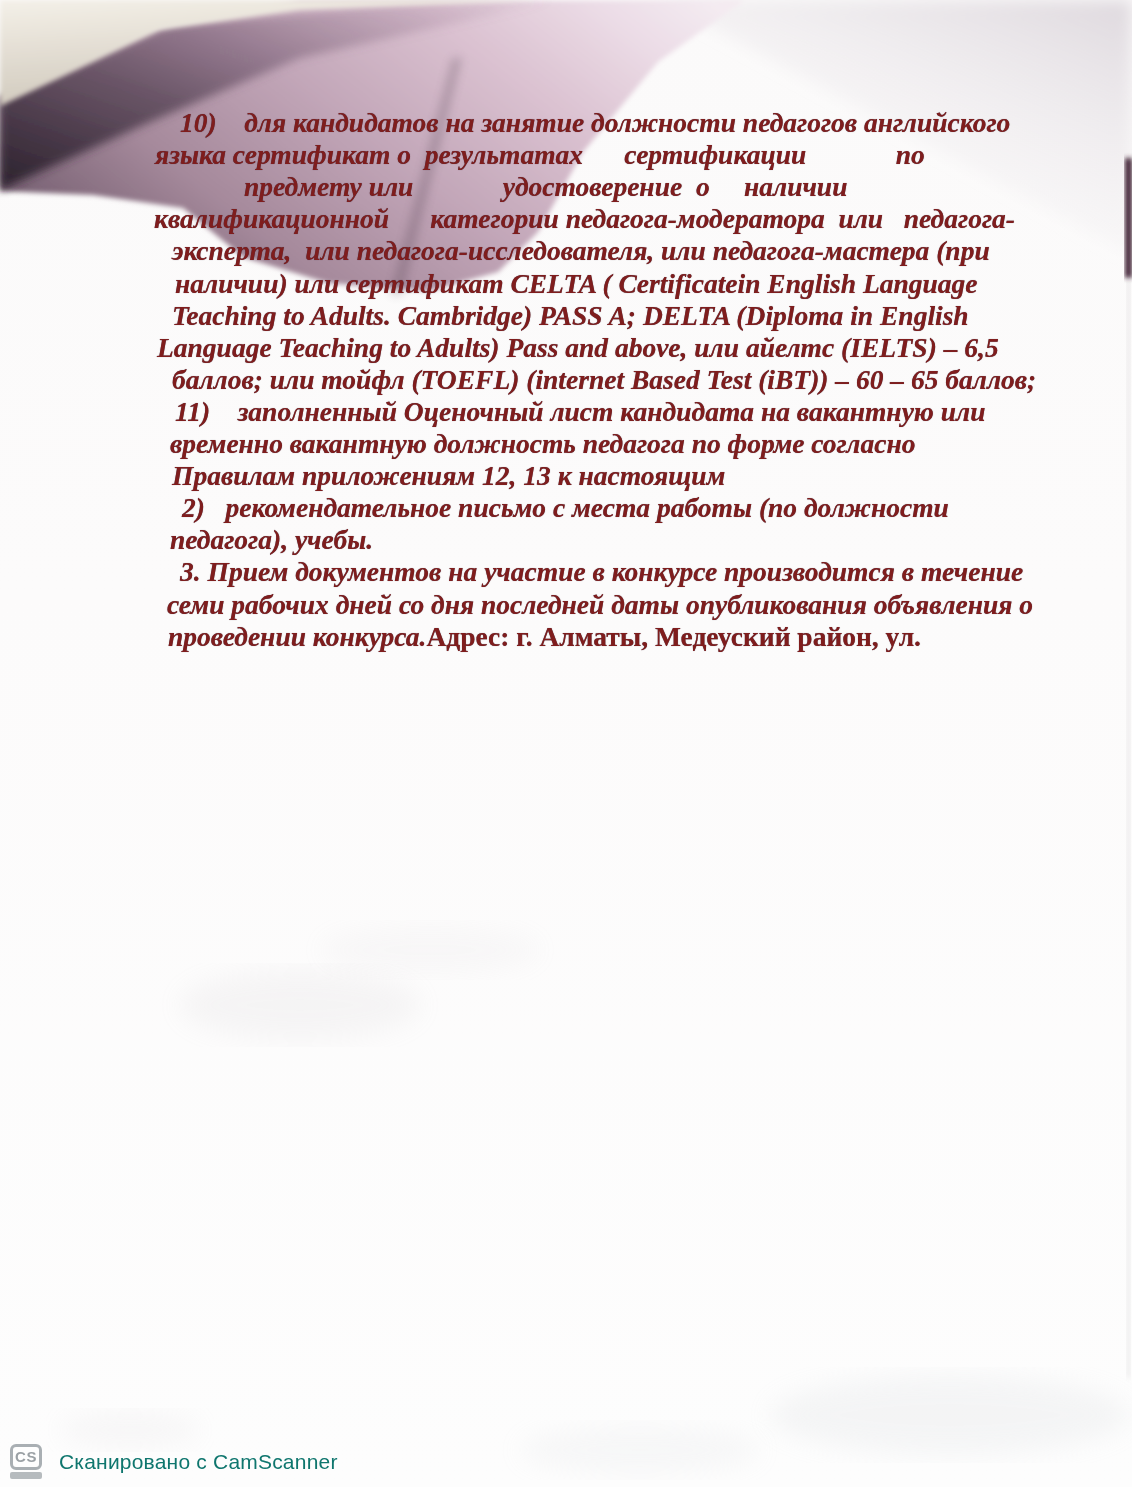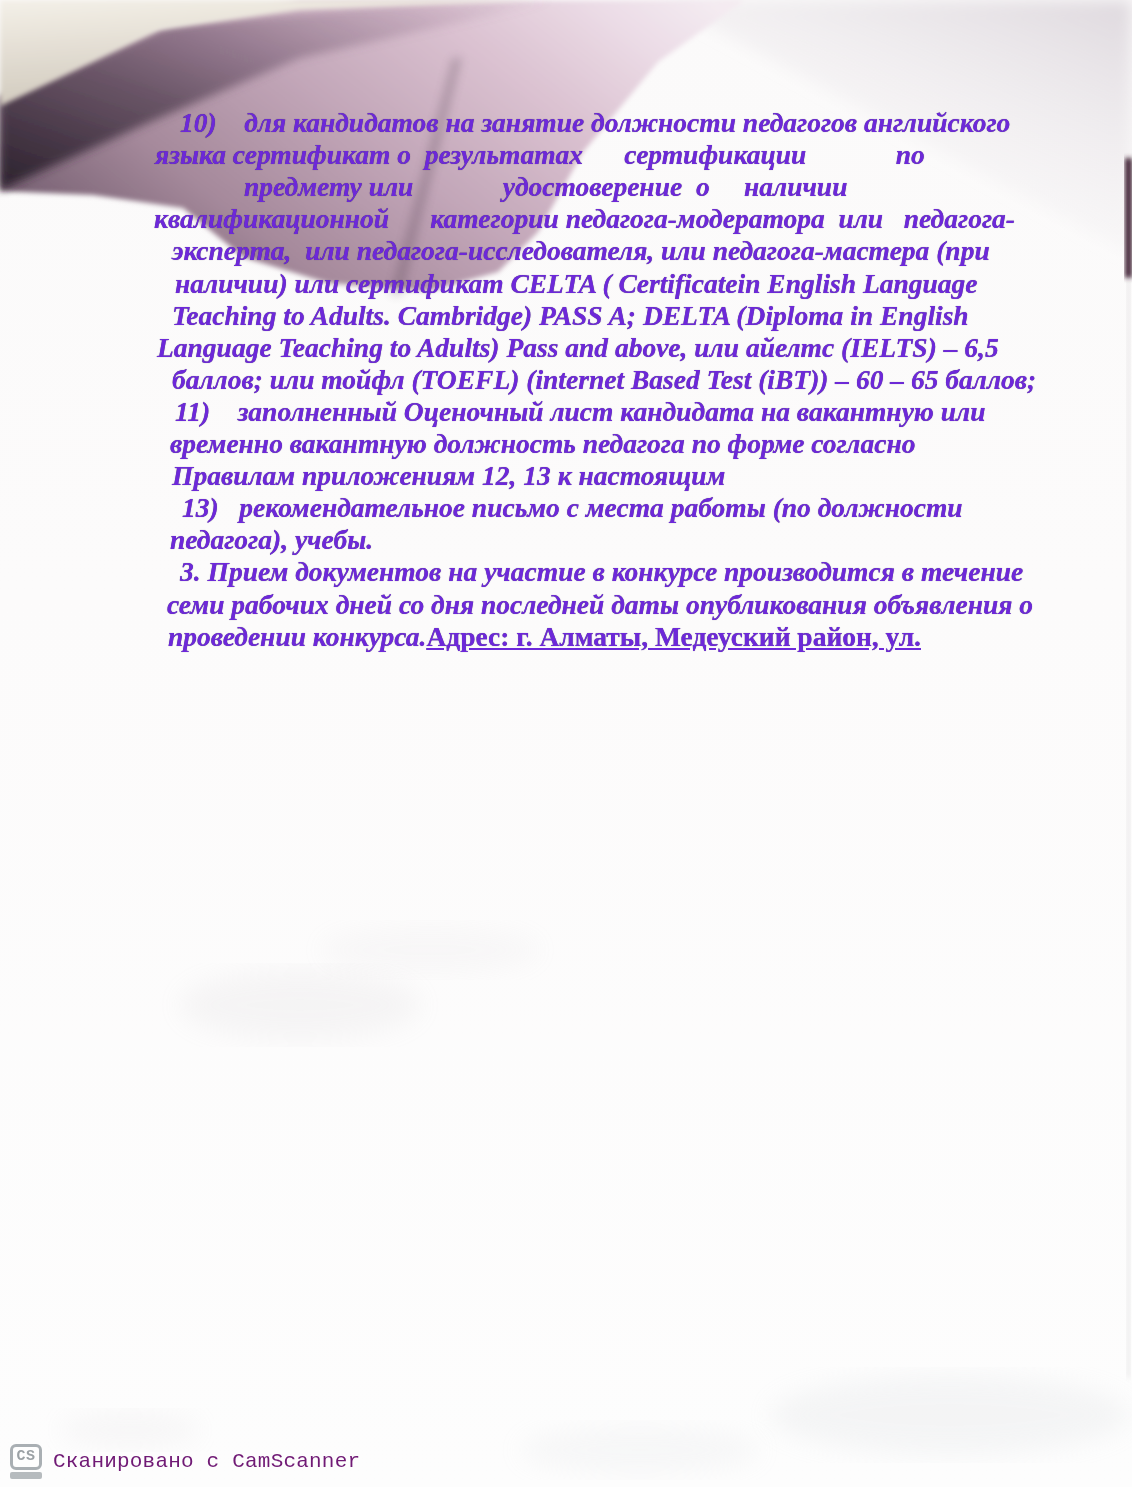--- a/index.html
+++ b/index.html
@@ -8,39 +8,39 @@
     background:linear-gradient(180deg,#fbfafa 0%,#fcfbfb 40%,#fdfdfd 100%);
     font-family:"Liberation Serif",serif;
   }
   #fold-svg{position:absolute;left:0;top:0;z-index:0;}
   #doc-text{position:absolute;left:0;top:0;width:1132px;height:1487px;z-index:1;}
   .line{
     position:absolute;white-space:pre;
     font-family:"Liberation Serif",serif;
     font-weight:700;font-style:italic;
     font-size:27.5px;line-height:31px;
-    color:#6d28d9;
+    color:#7f1d1d;
     text-shadow:0 0 0.7px rgba(25,25,48,0.75);
   }
   .line span{font-style:inherit;}
-  .line .up{font-style:normal;text-decoration:underline;}
+  .line .up{font-style:normal;}
   .line .ul{text-decoration:underline;text-decoration-thickness:2px;text-underline-offset:5px;}
   .watermark{
     position:absolute;left:10px;top:1444px;z-index:2;
-    display:flex;flex-direction:row;align-items:flex-start;gap:11px;
-    font-family:Liberation Mono, monospace;
+    display:flex;flex-direction:row;align-items:flex-start;gap:17px;
+    font-family:Liberation Sans, sans-serif;
   }
   .cs-icon{display:flex;flex-direction:column;align-items:center;}
   .cs-box{
     width:26px;height:20px;border:3px solid #a9afb3;border-radius:6px;
     color:#9ba1a5;font-weight:700;font-size:15px;line-height:20px;
     text-align:center;letter-spacing:0.5px;background:rgba(255,255,255,0.6);
   }
   .cs-bar{width:32px;height:7px;background:#b6bbbe;border-radius:2px;margin-top:2px;}
-  .wm-label{font-size:21px;color:#701a75;margin-top:6px;letter-spacing:0.2px;}
+  .wm-label{font-size:21px;color:#0f766e;margin-top:6px;letter-spacing:0.2px;}
 </style>
 </head>
 <body>
 
 <svg id="fold-svg" width="1132" height="1487" viewBox="0 0 1132 1487" xmlns="http://www.w3.org/2000/svg">
   <defs>
     <linearGradient id="pinkGrad" x1="0" y1="0.6" x2="1" y2="0.1">
       <stop offset="0" stop-color="#7a6375"></stop>
       <stop offset="0.2" stop-color="#a5899b"></stop>
       <stop offset="0.45" stop-color="#c2a6b8"></stop>
@@ -101,21 +101,21 @@
     <div class="line" style="left: 244px; top: 171.2px;"><span>предмету или             удостоверение  о     наличии</span></div>
     <div class="line" style="left: 154px; top: 203.3px;"><span>квалификационной      категории педагога-модератора  или   педагога-</span></div>
     <div class="line" style="left: 172px; top: 235.4px;"><span>эксперта,  или педагога-исследователя, или педагога-мастера (при</span></div>
     <div class="line" style="left: 175px; top: 267.5px;"><span>наличии) или сертификат CELTA ( Certificatein English Language</span></div>
     <div class="line" style="left: 172px; top: 299.6px;"><span>Teaching to Adults. Cambridge) PASS A; DELTA (Diploma in English</span></div>
     <div class="line" style="left: 157px; top: 331.7px;"><span>Language Teaching to Adults) Pass and above, или айелтс (IELTS) – 6,5</span></div>
     <div class="line" style="left: 172px; top: 363.8px;"><span>баллов; или тойфл (TOEFL) (internet Based Test (iBT)) – 60 – 65 баллов;</span></div>
     <div class="line" style="left: 175px; top: 395.9px;"><span>11)    заполненный Оценочный лист кандидата на вакантную или</span></div>
     <div class="line" style="left: 170px; top: 428px;"><span>временно вакантную должность педагога по форме согласно</span></div>
     <div class="line" style="left: 172px; top: 460.1px;"><span>Правилам приложениям 12, 13 к настоящим</span></div>
-    <div class="line" style="left: 182px; top: 492.2px;"><span>13)   рекомендательное письмо с места работы (по должности</span></div>
+    <div class="line" style="left: 182px; top: 492.2px;"><span>2)   рекомендательное письмо с места работы (по должности</span></div>
     <div class="line" style="left: 170px; top: 524.3px;"><span>педагога), учебы.</span></div>
     <div class="line" style="left: 168px; top: 556.4px; margin-left: 12px;"><span>3. Прием документов на участие в конкурсе производится в течение</span></div>
     <div class="line" style="left: 167px; top: 588.5px;"><span>семи рабочих дней со дня последней даты опубликования объявления о</span></div>
     <div class="line" style="left: 168px; top: 620.6px;"><span>проведении конкурса.</span><span class="up">Адрес: г. Алматы, Медеуский район, ул.</span></div>
   </div>
 
 <div class="watermark">
   <div class="cs-icon">
     <div class="cs-box">CS</div>
     <div class="cs-bar"></div>

